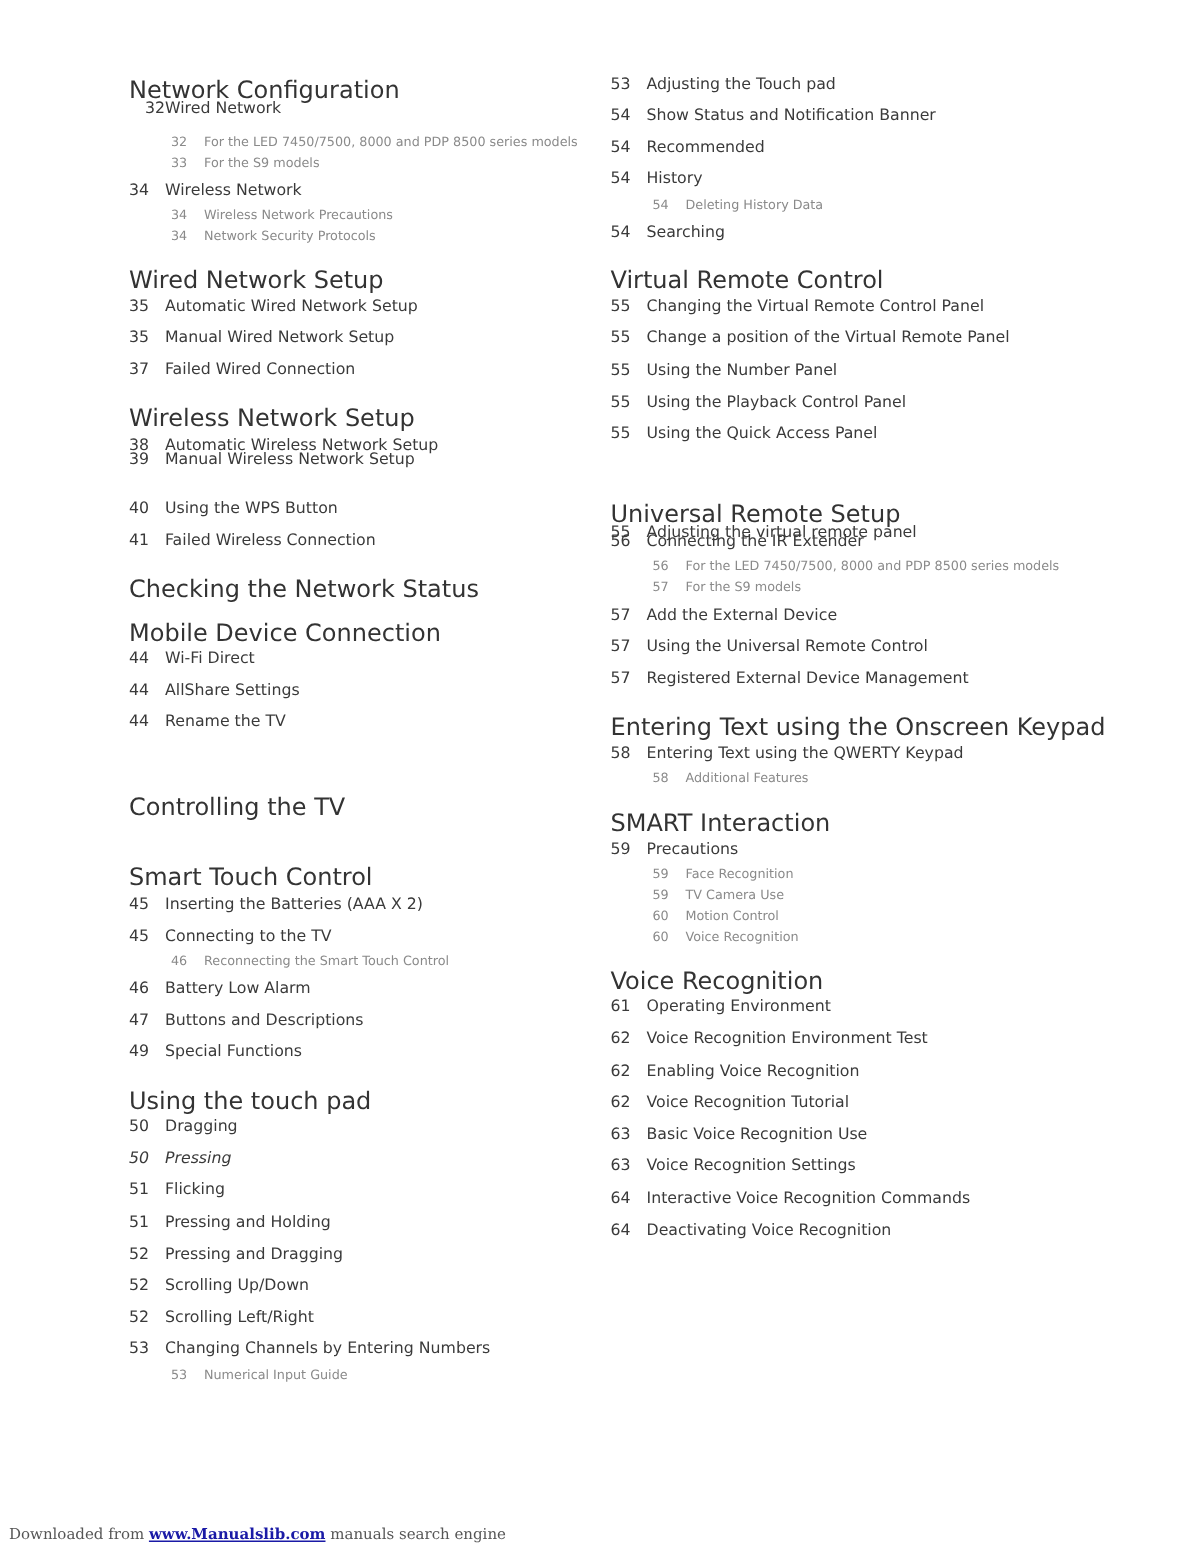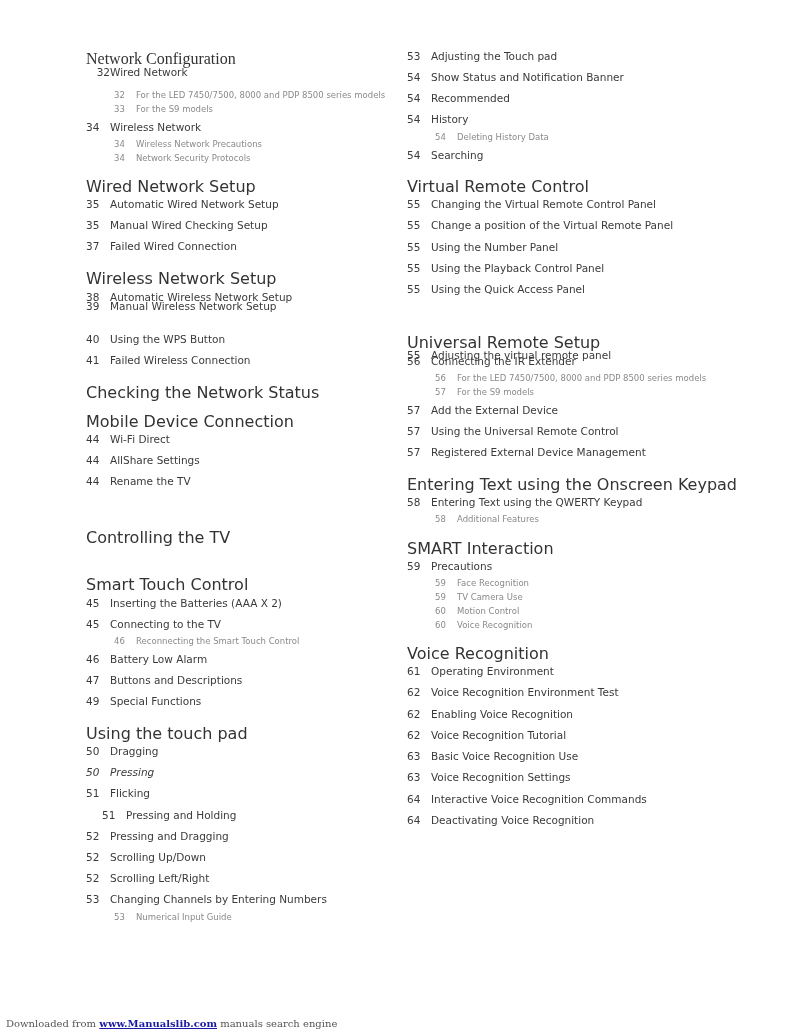--- a/index.html
+++ b/index.html
@@ -14,30 +14,30 @@
   .sub { font-size:8.5px; color:#8a8a8a; padding-left:28px; }
   .sub .pg { display:inline-block; width:22px; }
   .footer { position:absolute; left:6px; top:1018px; font-family:"DejaVu Serif", "Liberation Serif", serif;
             font-size:10px; color:#555; white-space:nowrap; }
   .footer a { color:#1a1aa6; font-weight:bold; text-decoration:underline; }
 </style>
 </head>
 <body>
 
 <div class="col col-left" id="col-left">
-    <div class="line section" style="top: 50px; font-family: Liberation Serif, serif;">Network Configuration</div>
+    <div class="line section" style="top: 50px;">Network Configuration</div>
     <div class="line item" style="top: 66px; text-align: right;"><span class="pg">32</span><span>Wired Network</span></div>
     <div class="line sub" style="top: 90px;"><span class="pg">32</span><span>For the LED 7450/7500, 8000 and PDP 8500 series models</span></div>
     <div class="line sub" style="top: 104px;"><span class="pg">33</span><span>For the S9 models</span></div>
     <div class="line item" style="top: 121px;"><span class="pg">34</span><span>Wireless Network</span></div>
     <div class="line sub" style="top: 139px;"><span class="pg">34</span><span>Wireless Network Precautions</span></div>
     <div class="line sub" style="top: 153px;"><span class="pg">34</span><span>Network Security Protocols</span></div>
     <div class="line section" style="top: 177px;">Wired Network Setup</div>
     <div class="line item" style="top: 198px;"><span class="pg">35</span><span>Automatic Wired Network Setup</span></div>
-    <div class="line item" style="top: 219px;"><span class="pg">35</span><span>Manual Wired Checking Setup</span></div>
+    <div class="line item" style="top: 219px;"><span class="pg">35</span><span>Manual Wired Network Setup</span></div>
     <div class="line item" style="top: 240px;"><span class="pg">37</span><span>Failed Wired Connection</span></div>
     <div class="line section" style="top: 269px;">Wireless Network Setup</div>
     <div class="line item" style="top: 291px;"><span class="pg">38</span><span>Automatic Wireless Network Setup</span></div>
     <div class="line item" style="top: 300px;"><span class="pg">39</span><span>Manual Wireless Network Setup</span></div>
     <div class="line item" style="top: 333px;"><span class="pg">40</span><span>Using the WPS Button</span></div>
     <div class="line item" style="top: 354px;"><span class="pg">41</span><span>Failed Wireless Connection</span></div>
     <div class="line section" style="top: 383px;">Checking the Network Status</div>
     <div class="line section" style="top: 412px;">Mobile Device Connection</div>
     <div class="line item" style="top: 433px;"><span class="pg">44</span><span>Wi-Fi Direct</span></div>
     <div class="line item" style="top: 454px;"><span class="pg">44</span><span>AllShare Settings</span></div>
@@ -47,21 +47,21 @@
     <div class="line item" style="top: 597px;"><span class="pg">45</span><span>Inserting the Batteries (AAA X 2)</span></div>
     <div class="line item" style="top: 618px;"><span class="pg">45</span><span>Connecting to the TV</span></div>
     <div class="line sub" style="top: 636px;"><span class="pg">46</span><span>Reconnecting the Smart Touch Control</span></div>
     <div class="line item" style="top: 653px;"><span class="pg">46</span><span>Battery Low Alarm</span></div>
     <div class="line item" style="top: 674px;"><span class="pg">47</span><span>Buttons and Descriptions</span></div>
     <div class="line item" style="top: 695px;"><span class="pg">49</span><span>Special Functions</span></div>
     <div class="line section" style="top: 724px;">Using the touch pad</div>
     <div class="line item" style="top: 745px;"><span class="pg">50</span><span>Dragging</span></div>
     <div class="line item" style="top: 766px; font-style: italic;"><span class="pg">50</span><span>Pressing</span></div>
     <div class="line item" style="top: 787px;"><span class="pg">51</span><span>Flicking</span></div>
-    <div class="line item" style="top: 809px; margin-left: 16px;"><span class="pg">51</span><span>Pressing and Holding</span></div>
+    <div class="line item" style="top: 809px;"><span class="pg">51</span><span>Pressing and Holding</span></div>
     <div class="line item" style="top: 830px;"><span class="pg">52</span><span>Pressing and Dragging</span></div>
     <div class="line item" style="top: 851px;"><span class="pg">52</span><span>Scrolling Up/Down</span></div>
     <div class="line item" style="top: 872px;"><span class="pg">52</span><span>Scrolling Left/Right</span></div>
     <div class="line item" style="top: 893px;"><span class="pg">53</span><span>Changing Channels by Entering Numbers</span></div>
     <div class="line sub" style="top: 912px;"><span class="pg">53</span><span>Numerical Input Guide</span></div>
   </div>
 <div class="col col-right" id="col-right">
     <div class="line item" style="top: 50px;"><span class="pg">53</span><span>Adjusting the Touch pad</span></div>
     <div class="line item" style="top: 71px;"><span class="pg">54</span><span>Show Status and Notification Banner</span></div>
     <div class="line item" style="top: 92px;"><span class="pg">54</span><span>Recommended</span></div>

